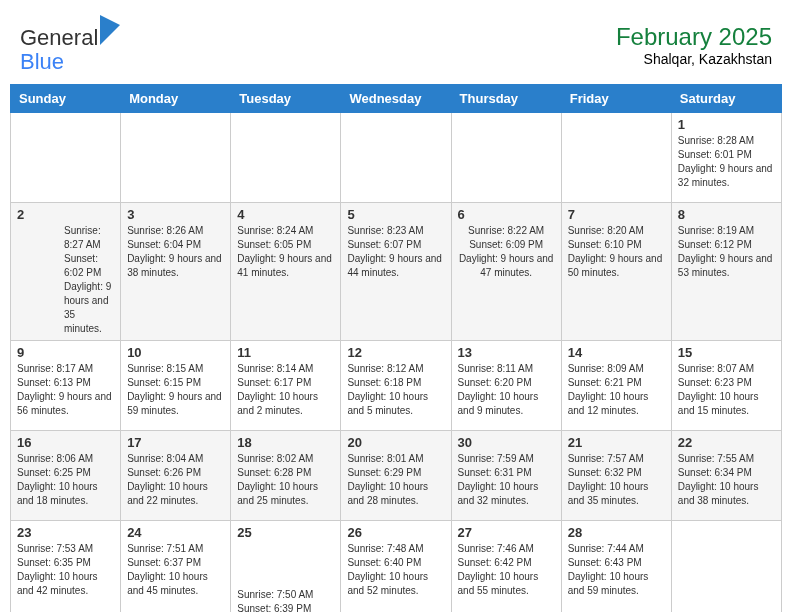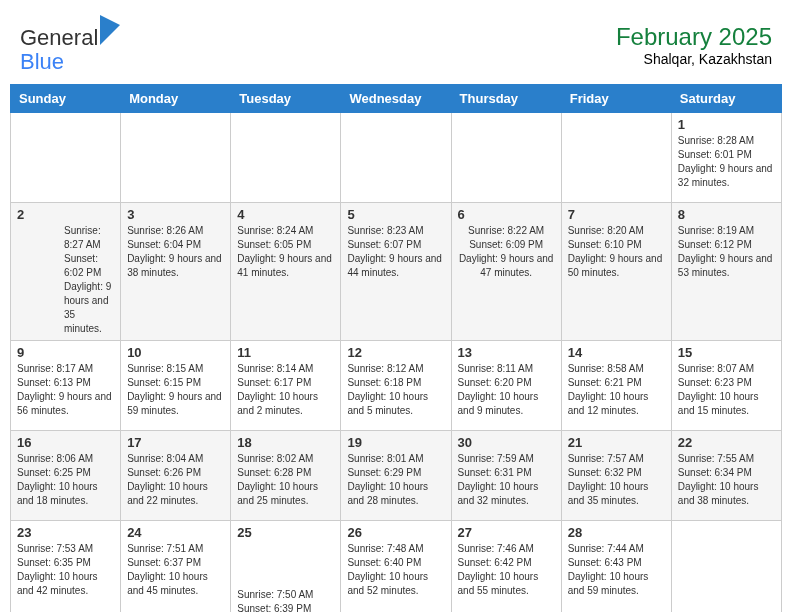--- a/index.html
+++ b/index.html
@@ -220,21 +220,21 @@
 Daylight: 10 hours and 5 minutes.</div>
           </td>
           <td>
             <span class="day-number">13</span>
             <div class="day-info" style="white-space: pre-wrap;">Sunrise: 8:11 AM
 Sunset: 6:20 PM
 Daylight: 10 hours and 9 minutes.</div>
           </td>
           <td>
             <span class="day-number">14</span>
-            <div class="day-info" style="white-space: pre-wrap;">Sunrise: 8:58 AM
+            <div class="day-info" style="white-space: pre-wrap;">Sunrise: 8:09 AM
 Sunset: 6:21 PM
 Daylight: 10 hours and 12 minutes.</div>
           </td>
           <td>
             <span class="day-number">15</span>
             <div class="day-info" style="white-space: pre-wrap;">Sunrise: 8:07 AM
 Sunset: 6:23 PM
 Daylight: 10 hours and 15 minutes.</div>
           </td>
         </tr>
@@ -251,21 +251,21 @@
 Sunset: 6:26 PM
 Daylight: 10 hours and 22 minutes.</div>
           </td>
           <td>
             <span class="day-number">18</span>
             <div class="day-info" style="white-space: pre-wrap;">Sunrise: 8:02 AM
 Sunset: 6:28 PM
 Daylight: 10 hours and 25 minutes.</div>
           </td>
           <td>
-            <span class="day-number">19</span>
+            <span class="day-number">20</span>
             <div class="day-info" style="white-space: pre-wrap;">Sunrise: 8:01 AM
 Sunset: 6:29 PM
 Daylight: 10 hours and 28 minutes.</div>
           </td>
           <td>
             <span class="day-number">30</span>
             <div class="day-info" style="white-space: pre-wrap;">Sunrise: 7:59 AM
 Sunset: 6:31 PM
 Daylight: 10 hours and 32 minutes.</div>
           </td>

